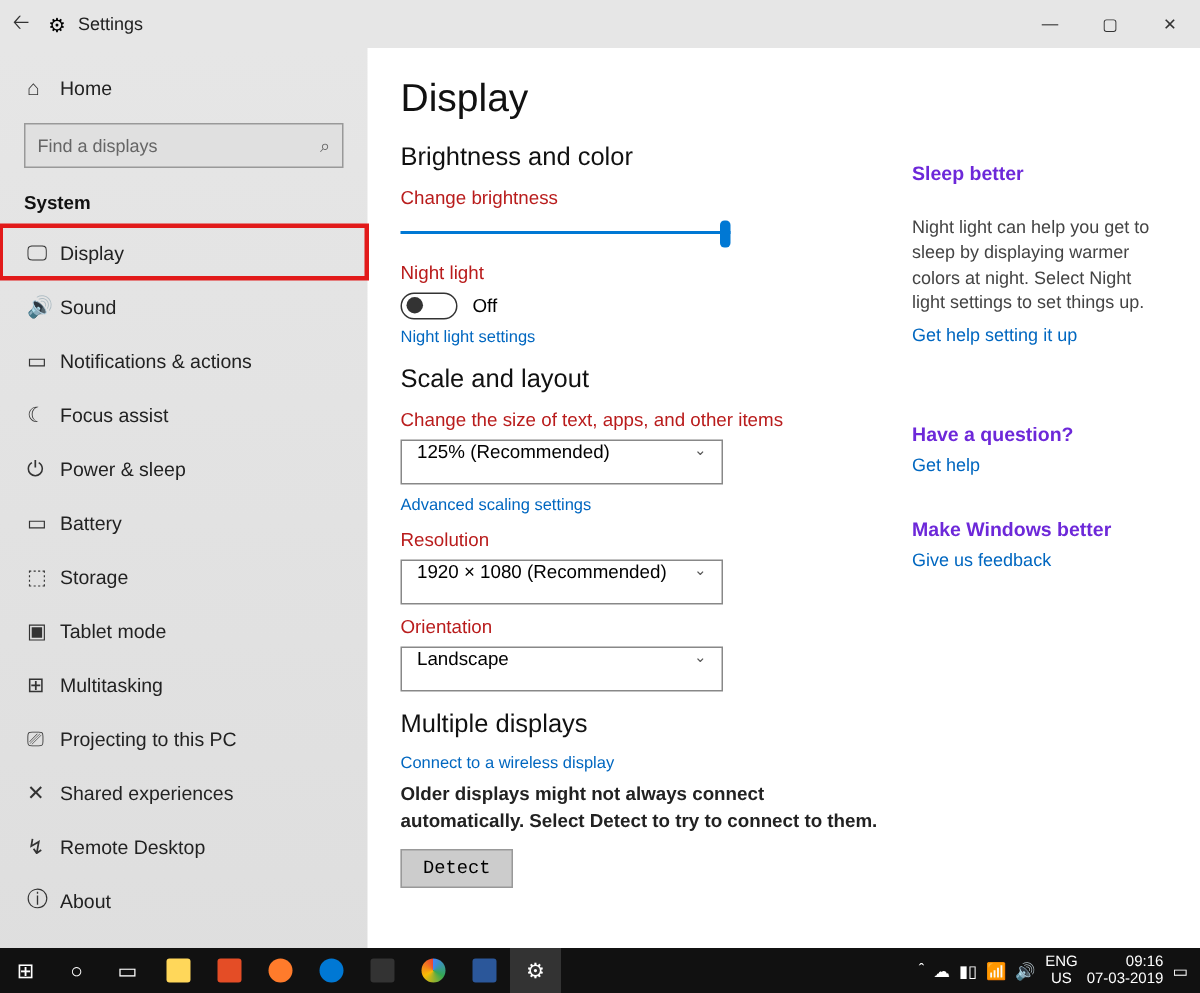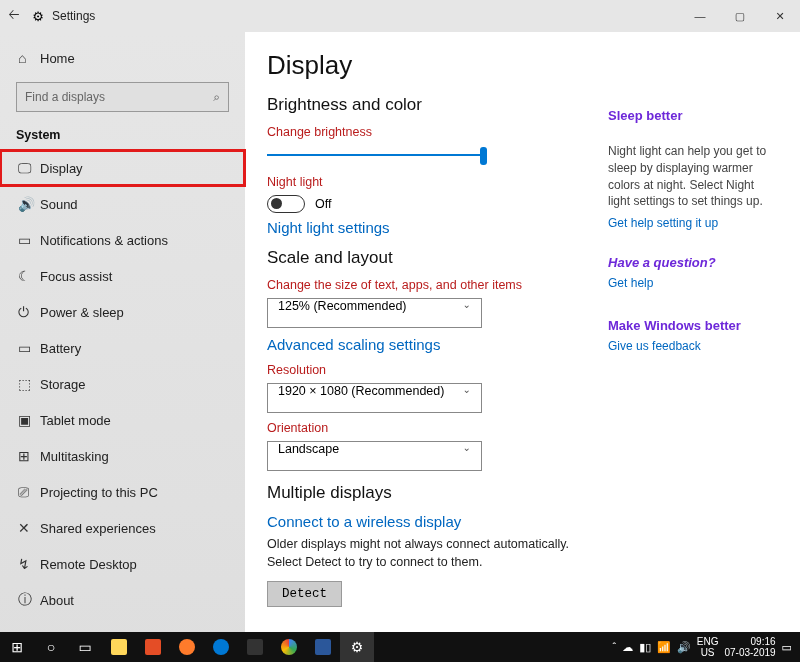--- a/index.html
+++ b/index.html
@@ -23,24 +23,24 @@
 .main { width:340px; }
 h1 { font-size:26px; font-weight:400; margin-bottom:14px; color:#111;}
 h2 { font-size:17px; font-weight:400; margin:12px 0 10px 0; color:#111;}
 .lbl { font-size:12.5px; color:#b91c1c; margin-bottom:6px; }
 .slider { position:relative; height:20px; margin:6px 0 10px 0; width:220px;}
 .slider .track { position:absolute; top:9px; left:0; right:0; height:2px; background:#0078d4;}
 .slider .thumb { position:absolute; top:2px; right:0; width:7px; height:18px; background:#0078d4; border-radius:3px;}
 .toggle-row { display:flex; align-items:center; gap:10px; margin-bottom:6px;}
 .toggle { width:38px; height:18px; border:1.5px solid #333; border-radius:10px; position:relative;}
 .toggle .knob { width:11px; height:11px; background:#333; border-radius:50%; position:absolute; top:2px; left:2.5px;}
-.link { color:#0067c0; font-size:15px; margin:6px 0; cursor:default; display:block;}
+.link { color:#0067c0; font-size:11px; margin:6px 0; cursor:default; display:block;}
 .dropdown { width:215px; height:30px; border:1.5px solid #888; display:flex; align-items:flex-start; justify-content:space-between; padding:0 10px; font-size:12.5px; margin-bottom:8px; background:#fff;}
 .dropdown .chev { font-size:10px; color:#555;}
-.desc { font-size:12.5px; color:#222; margin:6px 0; line-height:1.4;}
+.desc { font-size:12.5px; color:#222; margin:6px 0; line-height:1.4;font-weight:bold;}
 .btn { display:inline-block; padding:5px 14px; background:#ccc; border:1px solid #999; font-size:12.5px; margin-top:4px;font-family:Liberation Mono, monospace;}
 .rightcol { margin-left:20px; width:180px; padding-top:44px;}
 .rightcol h3 { font-size:13px; font-weight:600; margin:14px 0 4px 0; color:#6d28d9;}
 .rightcol p { font-size:12px; color:#444; line-height:1.4;margin-top:20px;}
 .rightcol .link { font-size:12px;}
 .taskbar { position:absolute; bottom:0; left:0; right:0; height:30px; background:#111; display:flex; align-items:center; }
 .tb-icon { width:34px; height:30px; display:flex; align-items:center; justify-content:center; font-size:14px; color:#fff;}
 .tb-app { width:16px; height:16px; border-radius:2px;}
 .tb-spacer { flex:1;}
 .tray { display:flex; align-items:center; color:#fff; font-size:10px; gap:6px; padding-right:8px;}
@@ -167,21 +167,21 @@
         <h2>Multiple displays</h2>
         <span class="link">Connect to a wireless display</span>
         <div class="desc">Older displays might not always connect automatically. Select Detect to try to connect to them.</div>
         <div class="btn">Detect</div>
       </div>
 
       <div class="rightcol">
         <h3>Sleep better</h3>
         <p>Night light can help you get to sleep by displaying warmer colors at night. Select Night light settings to set things up.</p>
         <span class="link">Get help setting it up</span>
-        <h3 style="margin-top:25px;font-style:italic;">Have a question?</h3>
+        <h3 style="margin-top:52px;">Have a question?</h3>
         <span class="link">Get help</span>
         <h3 style="margin-top:28px;">Make Windows better</h3>
         <span class="link">Give us feedback</span>
       </div>
     </div>
   </div>
 
   <div class="taskbar">
     <div class="tb-icon">⊞</div>
     <div class="tb-icon">○</div>

